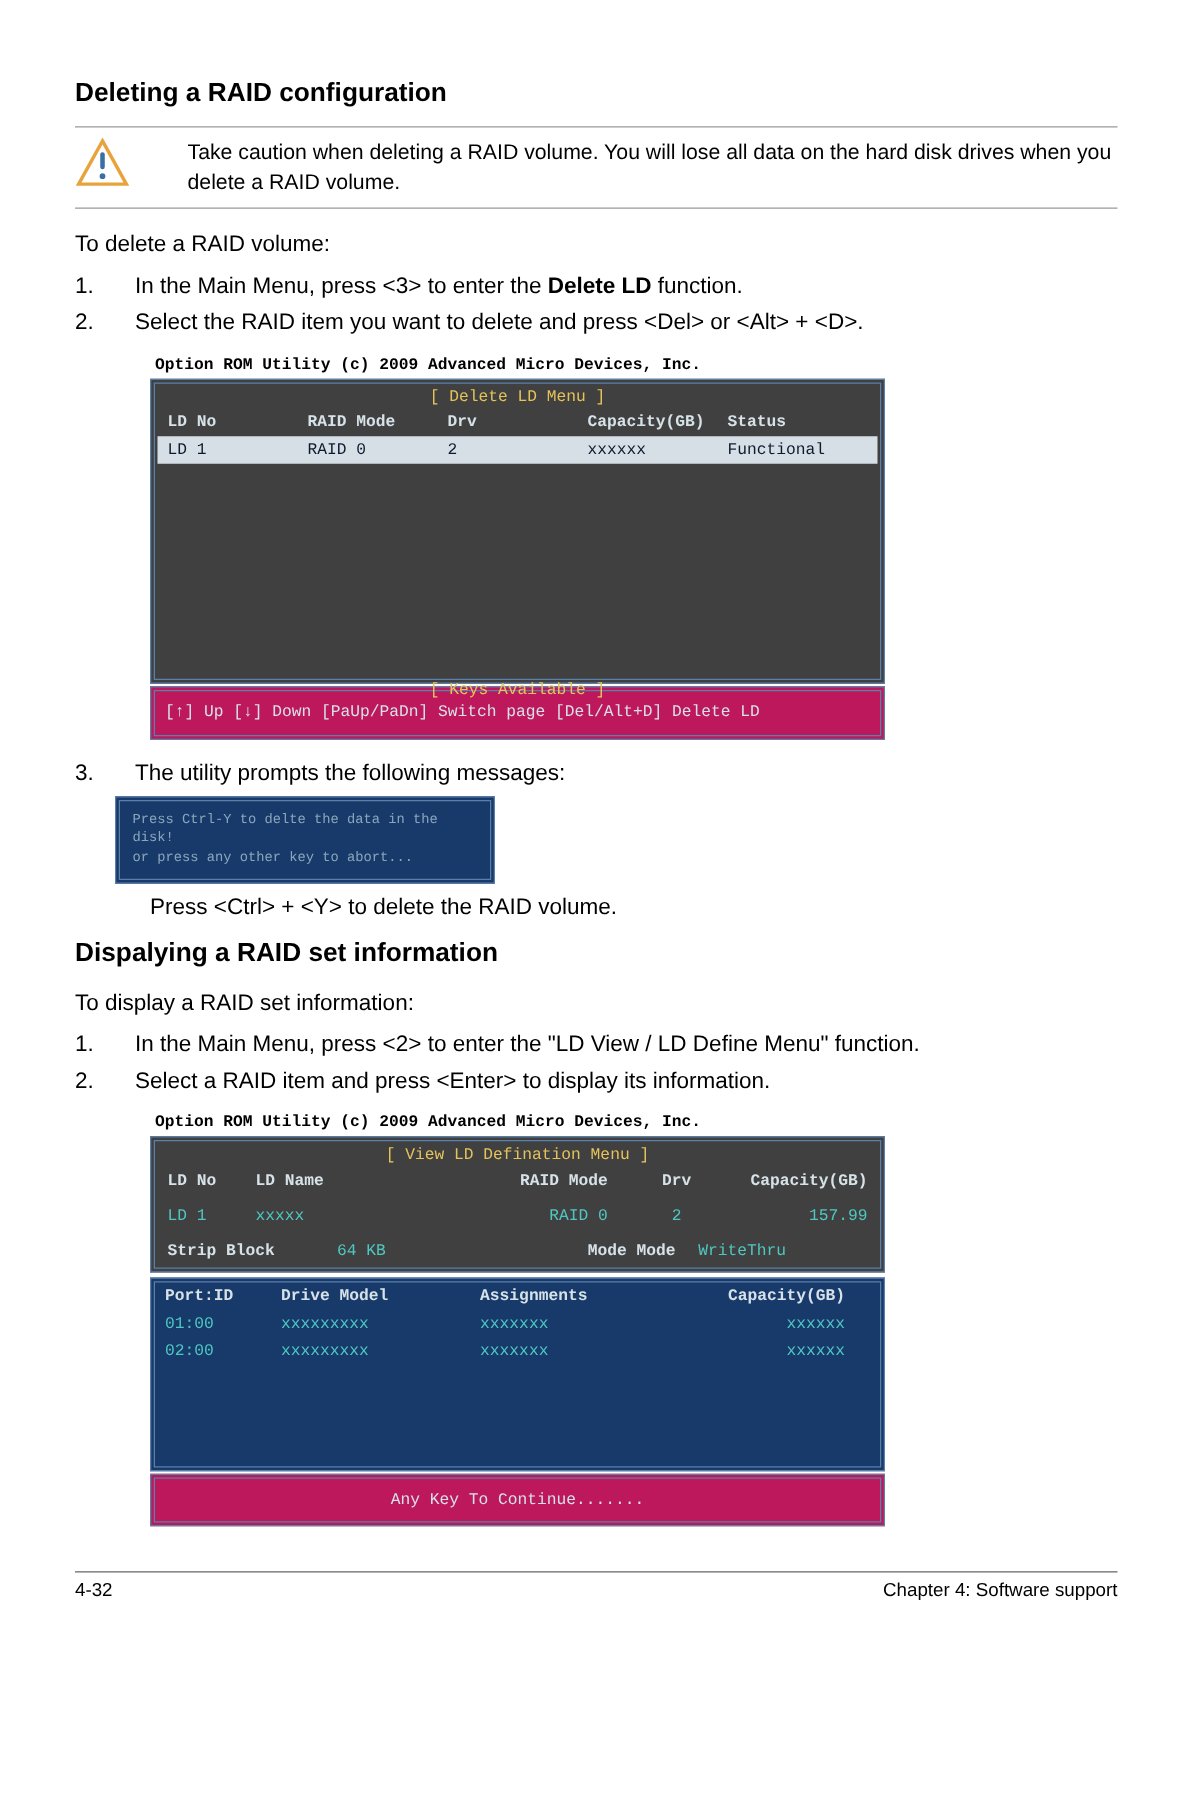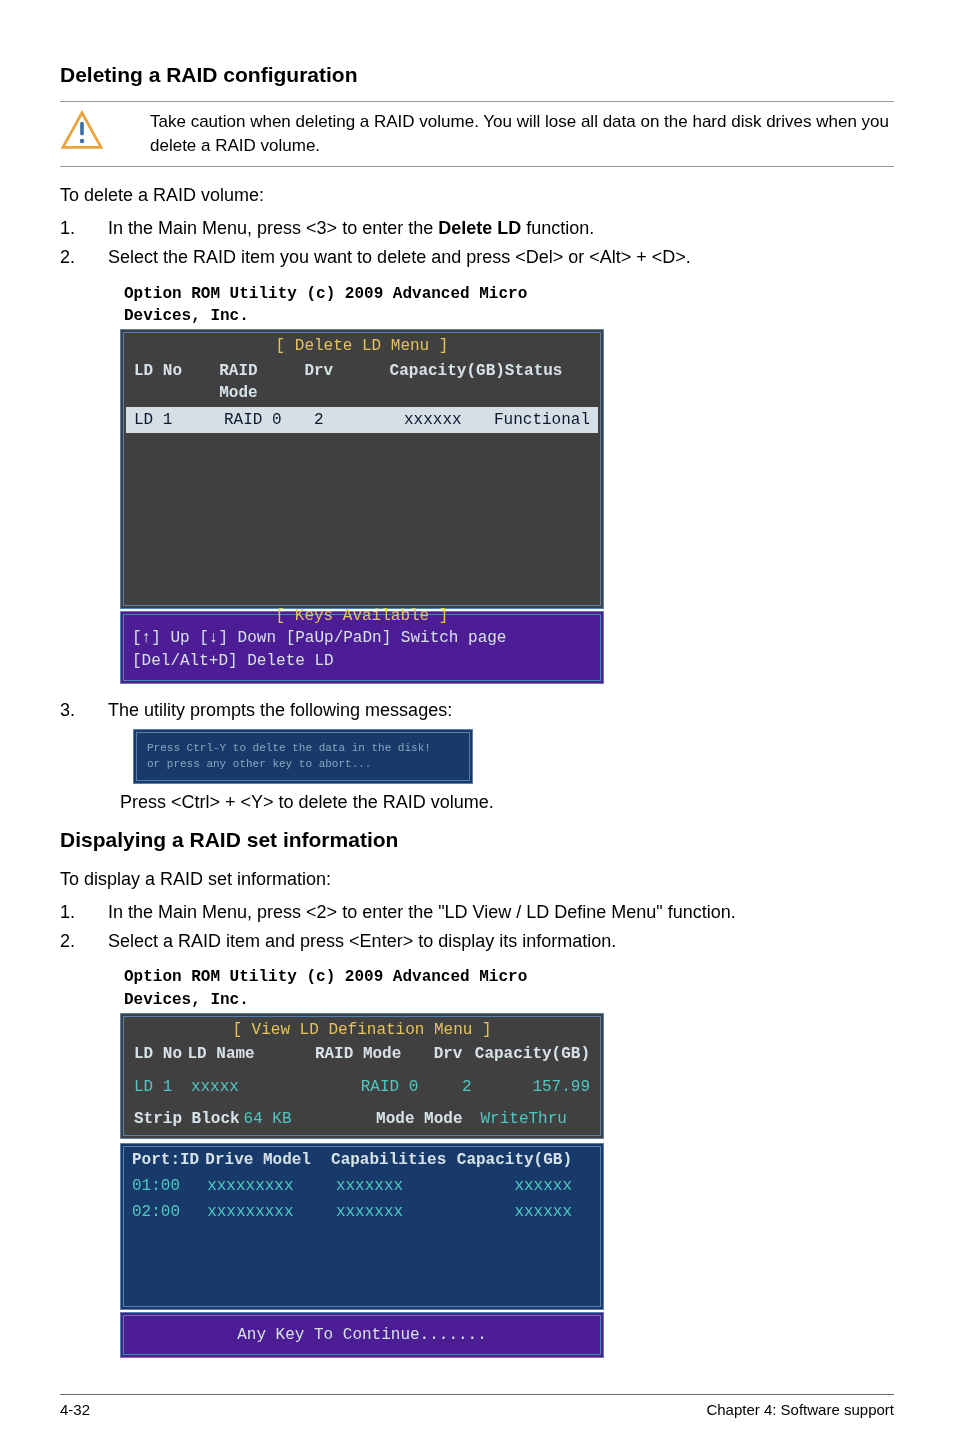--- a/index.html
+++ b/index.html
@@ -34,24 +34,24 @@
   .warn-tri { fill: none; stroke: #e8a33d; stroke-width: 3; }
   .warn-bang { fill: #3a6ea5; }
   .caution-text { flex: 1; font-size: 17px; }
   .intro { margin: 8px 0 8px 0; }
   ol.steps { list-style: none; margin: 0; padding: 0; }
   ol.steps > li { display: flex; gap: 26px; margin: 4px 0; }
   ol.steps > li > .num { width: 22px; flex-shrink: 0; }
   ol.steps > li > .body { flex: 1; }
 
   .bios {
-    width: 484px;
+    width: 588px;
     margin: 10px 0 14px 60px;
     font-family: "Courier New", monospace;
-    font-size: 16px;
+    font-size: 13px;
     color: #d6e2e8;
   }
   .bios .title-line {
     color: #000;
     background: #fff;
     font-weight: bold;
     padding: 2px 4px;
   }
   .bios .frame {
     background: #404040;
@@ -63,33 +63,33 @@
   .bios-row > span { flex: 1; }
   .bios-header { font-weight: bold; color: #d6e2e8; }
   .bios-sel {
     background: #d6dfe6;
     color: #0b1a2e;
   }
   .bios-body { height: 170px; }
   .bios-body2 { height: 80px; }
   .bios-keys {
     border: 4px double #5a7fa8;
-    background: #4c1d95;
+    background: #be185d;
     margin-top: 2px;
     padding: 8px;
   }
   .bios-sub {
     margin-top: 4px;
     border: 4px double #5a7fa8;
     background: #183a6a;
   }
   .bios-center { text-align: center; }
   .small-prompt {
-    width: 340px;
-    margin: 6px 0 6px 73px;
+    width: 304px;
+    margin: 6px 0 6px 32px;
     background: #183a6a;
     border: 4px double #5a7fa8;
     font-family: "Courier New", monospace;
     font-size: 11px;
     color: #8aa6bb;
     padding: 8px 10px;
     line-height: 1.4;
   }
   .indent-result { margin: 6px 0 10px 60px; }
   .footer {
@@ -223,21 +223,21 @@
       <span class="teal">64 KB</span>
       <span class="bios-header">Mode Mode</span>
       <span class="teal">WriteThru</span>
     </div>
   </div>
 
   <div class="bios-sub">
     <div class="bios-row bios-header drv-row">
       <span>Port:ID</span>
       <span>Drive Model</span>
-      <span>Capabilities</span>
+      <span>Assignments</span>
       <span>Capacity(GB)</span>
     </div>
     <div class="bios-row drv-row teal">
       <span>01:00</span>
       <span>xxxxxxxxx</span>
       <span>xxxxxxx</span>
       <span>xxxxxx</span>
     </div>
     <div class="bios-row drv-row teal">
       <span>02:00</span>

